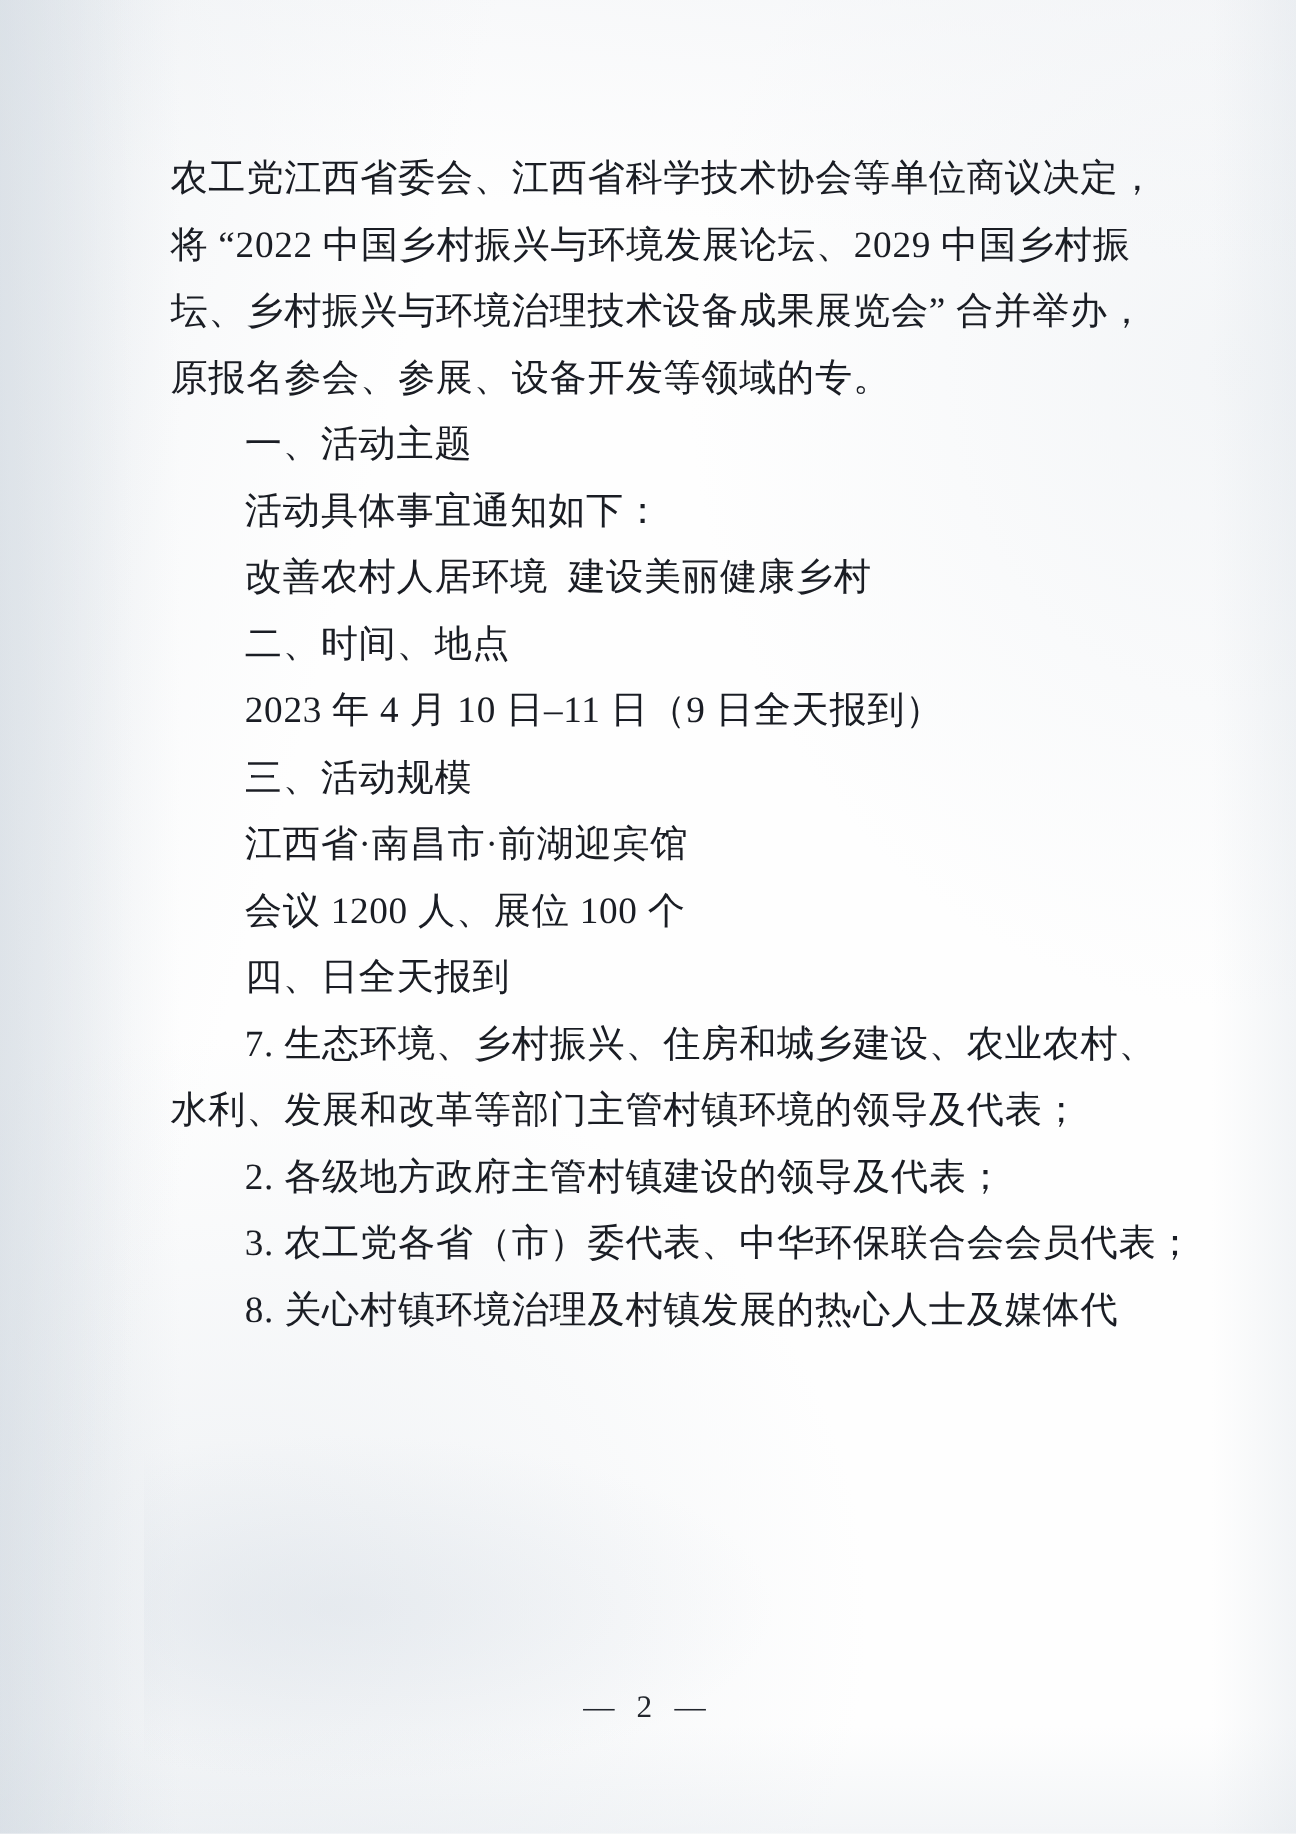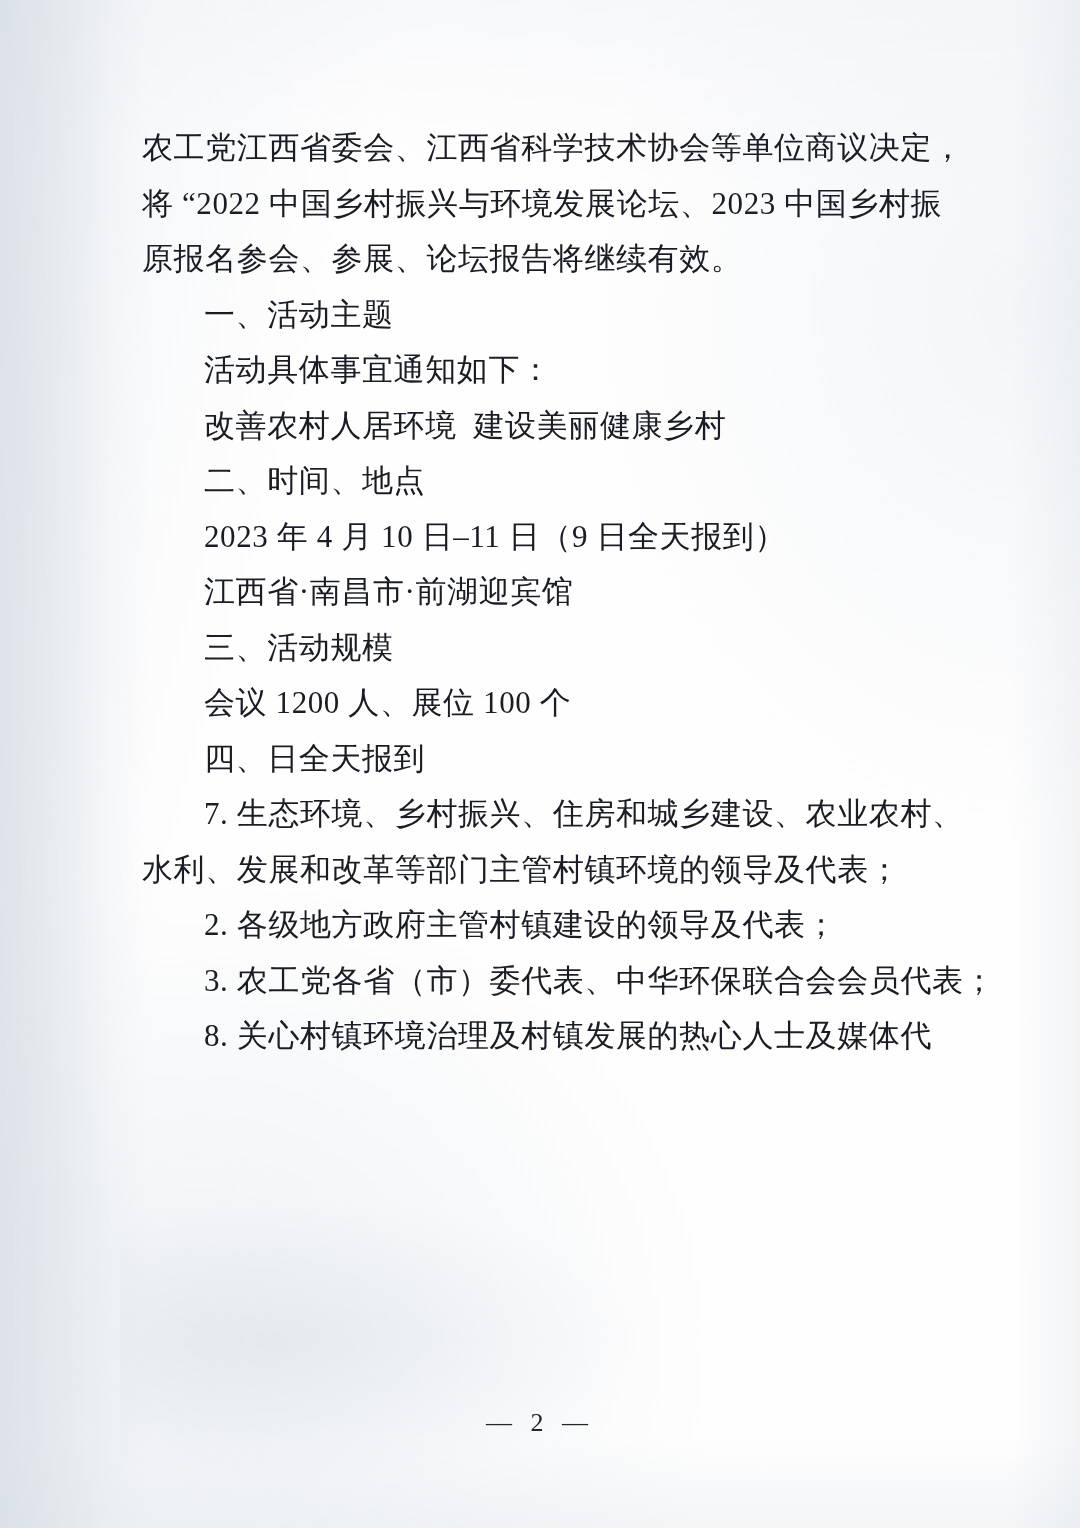--- a/index.html
+++ b/index.html
@@ -83,43 +83,44 @@
 <body>
 
 <div class="page">
   <div class="paper-tint"></div>
   <div class="smudge-a"></div>
   <div class="smudge-b"></div>
 
   <div class="content body-block" id="doc-body">
       <div class="para">
         <div class="line">农工党江西省委会、江西省科学技术协会等单位商议决定，</div>
-        <div class="line">将 “2022 中国乡村振兴与环境发展论坛、2023 中国乡村振</div>
-        <div class="line">原报名参会、参展、论坛报告将继续有效。</div>
+        <div class="line">将 “2022 中国乡村振兴与环境发展论坛、2029 中国乡村振</div>
+        <div class="line">坛、乡村振兴与环境治理技术设备成果展览会” 合并举办，</div>
+        <div class="line">原报名参会、参展、设备开发等领域的专。</div>
       </div>
       <div class="para">
         <div class="line indent">一、活动主题</div>
       </div>
       <div class="para">
         <div class="line indent">活动具体事宜通知如下：</div>
       </div>
       <div class="para">
         <div class="line indent">改善农村人居环境  建设美丽健康乡村</div>
       </div>
       <div class="para">
         <div class="line indent">二、时间、地点</div>
       </div>
       <div class="para">
         <div class="line indent">2023 年 4 月 10 日–11 日（9 日全天报到）</div>
       </div>
       <div class="para">
-        <div class="line indent">江西省·南昌市·前湖迎宾馆</div>
+        <div class="line indent">三、活动规模</div>
       </div>
       <div class="para">
-        <div class="line indent">三、活动规模</div>
+        <div class="line indent">江西省·南昌市·前湖迎宾馆</div>
       </div>
       <div class="para">
         <div class="line indent">会议 1200 人、展位 100 个</div>
       </div>
       <div class="para">
         <div class="line indent">四、日全天报到</div>
       </div>
       <div class="para">
         <div class="line indent">7. 生态环境、乡村振兴、住房和城乡建设、农业农村、</div>
         <div class="line">水利、发展和改革等部门主管村镇环境的领导及代表；</div>

